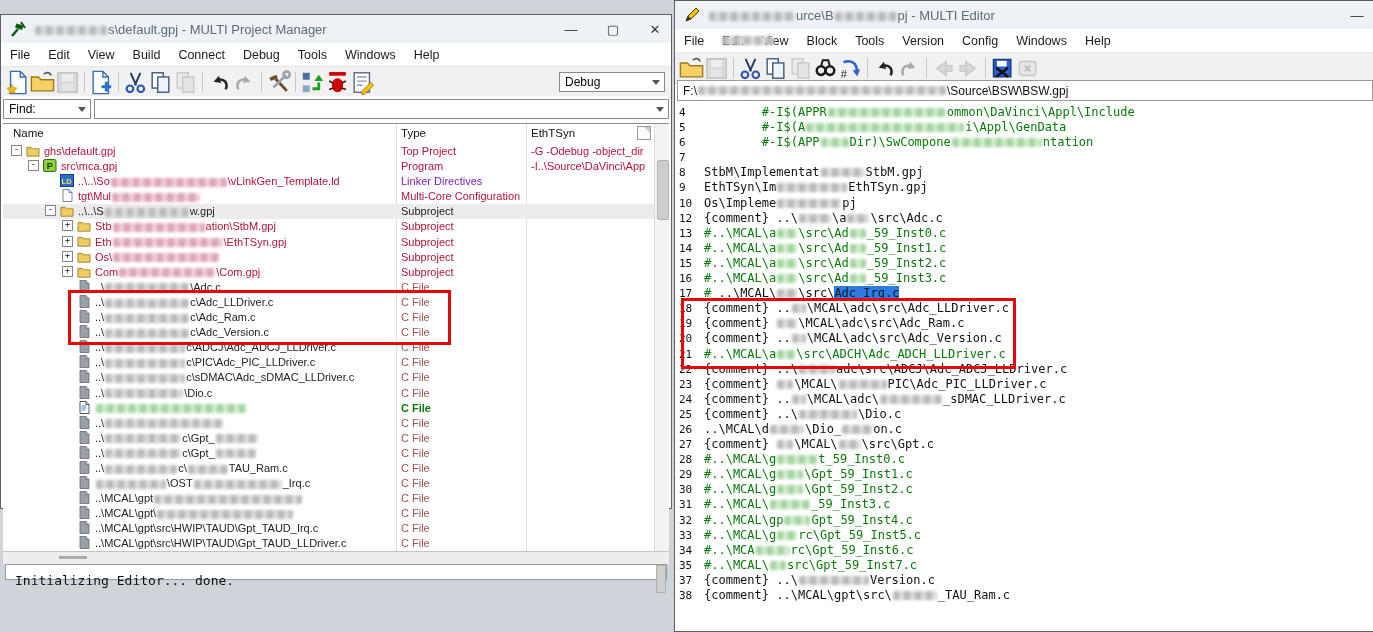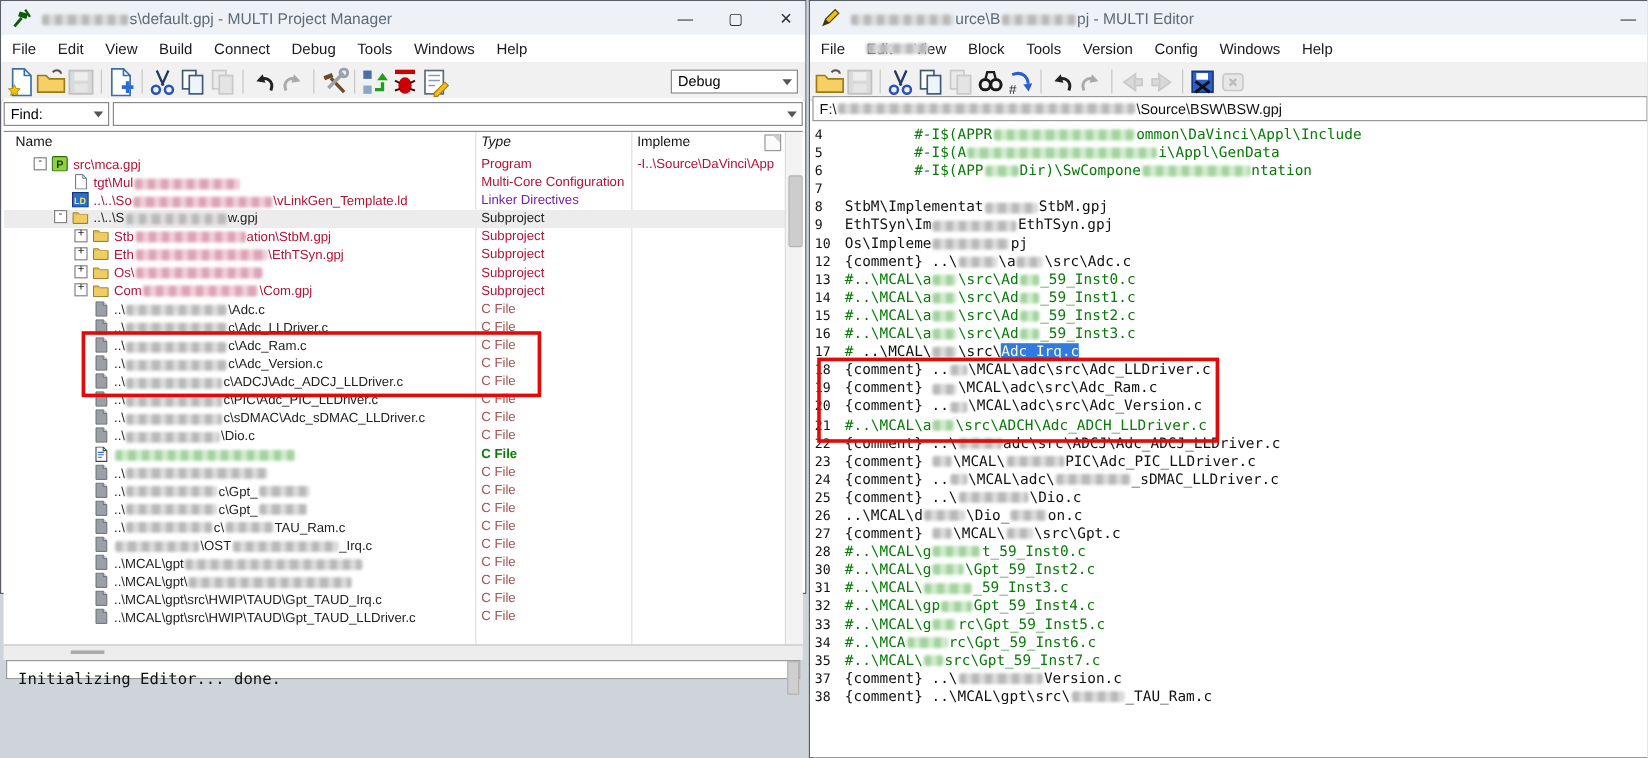--- a/index.html
+++ b/index.html
@@ -45,28 +45,28 @@
   .splitter .handle{position:absolute;left:56px;top:4px;width:28px;height:3px;background:#aaa;}
   .output{position:absolute;left:4px;right:4px;top:549px;bottom:4px;border:1px solid #9a9a9a;background:#fff;font:13px/18px "DejaVu Sans Mono",monospace;color:#111;padding:7px 9px;box-sizing:border-box;}
   .outsb{position:absolute;right:5px;top:550px;bottom:5px;width:11px;background:#f3f3f3;border-left:1px solid #ddd;}
   .outsb .thumb{position:absolute;left:1px;width:8px;height:26px;top:40%;background:#cfcfcf;border:1px solid #b2b2b2;}
   
   .addr{position:absolute;left:2px;right:0;top:79px;height:21px;border:1px solid #9a9a9a;background:#fff;font-size:12px;display:flex;align-items:center;padding-left:5px;box-sizing:border-box;white-space:pre;}
   .editor{position:absolute;left:2px;right:0;top:101px;bottom:0;background:#fff;overflow:hidden;padding:3px 0 0 2px;}
   .eline{height:15.1px;line-height:15.1px;white-space:pre;font-family:"DejaVu Sans Mono",monospace;font-size:12px;}
   .lnum{display:inline-block;width:25px;color:#111;font-size:11px;}
   .eg{color:#087a08;} .ek{color:#111;}
-  .esel{background:#2e7ce0;color:#fef9c3;}
+  .esel{background:#2e7ce0;color:#0f172a;}
 </style>
 </head>
 <body>
 
 <div id="stage">
 
-  <section class="win" id="win-left" style="left:0;top:0;width:672px;height:495px;">
+  <section class="win" id="win-left" style="left:0;top:14px;width:672px;height:495px;">
     <header class="titlebar">
       <span class="titleicon" id="lw-icon"><svg viewBox="0 0 18 18">
             <path d="M3 16l6-7" stroke="#0c5c0c" stroke-width="2.4" fill="none"></path>
             <path d="M7.5 3.5l7 2-1.6 4.4L6 7.5z" fill="#0c5c0c"></path>
             <path d="M12 2l4 6" stroke="#0c5c0c" stroke-width="2" fill="none"></path>
           </svg></span>
       <span id="lw-title"><span class="ch gray" style="width: 72px;"></span><span>s\default.gpj - MULTI Project Manager</span></span>
       <span class="wbtns">
         <span class="wbtn" id="lw-min">—</span>
         <span class="wbtn" id="lw-max">▢</span>
@@ -191,39 +191,43 @@
         <span class="arr"></span>
       </span>
       <span class="combo" style="flex:1;">
         <span class="arr"></span>
       </span>
     </div>
 
     <div class="treepanel">
       <div class="colhead">
         <span style="position:absolute;left:10px;top:3px;">Name</span>
-        <span style="position:absolute;left:398px;top:3px;font-style:italic;">Type</span>
-        <span style="position:absolute;left:528px;top:3px;">Impleme</span>
+        <span style="position:absolute;left:398px;top:3px;">Type</span>
+        <span style="position:absolute;left:528px;top:3px;">EthTSyn</span>
         <span class="curl" style="right:18px;top:2px;"></span>
       </div>
       <div class="colsep" style="left:393px;"></div>
       <div class="colsep" style="left:523px;"></div>
       <div class="trows" id="lw-rows">
+          <div class="trow"><span style="display: inline-block; width: 8px;"></span><span class="exp minus"></span><span class="ticon"><svg viewBox="0 0 15 13">
+                <path d="M1 2.5h4.5L7 4h7v8H1z" fill="#f0cd62" stroke="#8a6d1f" stroke-width=".8"></path>
+                <path d="M1 4h13" stroke="#d9b44a" stroke-width=".7"></path>
+              </svg></span><span><span class="red">ghs\default.gpj</span></span><span class="tcell red">Top Project</span><span class="ocell red">-G -Odebug -object_dir</span></div>
           <div class="trow"><span style="display: inline-block; width: 25px;"></span><span class="exp minus"></span><span class="ticon"><svg viewBox="0 0 14 13">
                 <rect x=".5" y=".5" width="12.5" height="12" rx="1.5" fill="#8fd13f" stroke="#2d6b12"></rect>
                 <text x="3.8" y="10" font-size="9" font-weight="bold" fill="#17420a" font-family="sans-serif">P</text>
               </svg></span><span><span class="red">src\mca.gpj</span></span><span class="tcell red">Program</span><span class="ocell red">-I..\Source\DaVinci\App</span></div>
           <div class="trow"><span style="display: inline-block; width: 42px;"></span><span class="expspace"></span><span class="ticon"><svg viewBox="0 0 14 13">
+                <rect x=".5" y=".5" width="13" height="12" fill="#2a6fd0" stroke="#16387e"></rect>
+                <text x="1.6" y="9.6" font-size="7.5" font-weight="bold" fill="#ffe44a" font-family="sans-serif">LD</text>
+              </svg></span><span><span class="red">..\..\So</span><span class="ch pink" style="width: 116px;"></span><span class="red">\vLinkGen_Template.ld</span></span><span class="tcell purple">Linker Directives</span></div>
+          <div class="trow"><span style="display: inline-block; width: 42px;"></span><span class="expspace"></span><span class="ticon"><svg viewBox="0 0 14 13">
                 <path d="M3 .5h6l3 3v9H3z" fill="#fff" stroke="#5a6a7a" stroke-width=".8"></path>
                 <path d="M9 .5v3h3" fill="none" stroke="#5a6a7a" stroke-width=".8"></path>
               </svg></span><span><span class="red">tgt\Mul</span><span class="ch pink" style="width: 88px;"></span></span><span class="tcell red">Multi-Core Configuration</span></div>
-          <div class="trow"><span style="display: inline-block; width: 42px;"></span><span class="expspace"></span><span class="ticon"><svg viewBox="0 0 14 13">
-                <rect x=".5" y=".5" width="13" height="12" fill="#2a6fd0" stroke="#16387e"></rect>
-                <text x="1.6" y="9.6" font-size="7.5" font-weight="bold" fill="#ffe44a" font-family="sans-serif">LD</text>
-              </svg></span><span><span class="red">..\..\So</span><span class="ch pink" style="width: 116px;"></span><span class="red">\vLinkGen_Template.ld</span></span><span class="tcell purple">Linker Directives</span></div>
           <div class="trow sel"><span style="display: inline-block; width: 42px;"></span><span class="exp minus"></span><span class="ticon"><svg viewBox="0 0 15 13">
                 <path d="M1 2.5h4.5L7 4h7v8H1z" fill="#f0cd62" stroke="#8a6d1f" stroke-width=".8"></path>
                 <path d="M1 4h13" stroke="#d9b44a" stroke-width=".7"></path>
               </svg></span><span><span class="dark">..\..\S</span><span class="ch gray" style="width: 84px;"></span><span class="dark">w.gpj</span></span><span class="tcell dark">Subproject</span></div>
           <div class="trow"><span style="display: inline-block; width: 59px;"></span><span class="exp plus"></span><span class="ticon"><svg viewBox="0 0 15 13">
                 <path d="M1 2.5h4.5L7 4h7v8H1z" fill="#f0cd62" stroke="#8a6d1f" stroke-width=".8"></path>
                 <path d="M1 4h13" stroke="#d9b44a" stroke-width=".7"></path>
               </svg></span><span><span class="red">Stb</span><span class="ch pink" style="width: 92px;"></span><span class="red">ation\StbM.gpj</span></span><span class="tcell red">Subproject</span></div>
           <div class="trow"><span style="display: inline-block; width: 59px;"></span><span class="exp plus"></span><span class="ticon"><svg viewBox="0 0 15 13">
                 <path d="M1 2.5h4.5L7 4h7v8H1z" fill="#f0cd62" stroke="#8a6d1f" stroke-width=".8"></path>
@@ -461,20 +465,21 @@
         <div class="eline"><span class="lnum">19</span><span class="ek">{comment} </span><span class="ch gray" style="width: 20px;"></span><span class="ek">\MCAL\adc\src\Adc_Ram.c</span></div>
         <div class="eline"><span class="lnum">20</span><span class="ek">{comment} ..</span><span class="ch gray" style="width: 14px;"></span><span class="ek">\MCAL\adc\src\Adc_Version.c</span></div>
         <div class="eline"><span class="lnum">21</span><span class="eg">#..\MCAL\a</span><span class="ch green" style="width: 18px;"></span><span class="eg">\src\ADCH\Adc_ADCH_LLDriver.c</span></div>
         <div class="eline"><span class="lnum">22</span><span class="ek">{comment} ..\</span><span class="ch gray" style="width: 36px;"></span><span class="ek">adc\src\ADCJ\Adc_ADCJ_LLDriver.c</span></div>
         <div class="eline"><span class="lnum">23</span><span class="ek">{comment} </span><span class="ch gray" style="width: 16px;"></span><span class="ek">\MCAL\</span><span class="ch gray" style="width: 48px;"></span><span class="ek">PIC\Adc_PIC_LLDriver.c</span></div>
         <div class="eline"><span class="lnum">24</span><span class="ek">{comment} ..</span><span class="ch gray" style="width: 14px;"></span><span class="ek">\MCAL\adc\</span><span class="ch gray" style="width: 62px;"></span><span class="ek">_sDMAC_LLDriver.c</span></div>
         <div class="eline"><span class="lnum">25</span><span class="ek">{comment} ..\</span><span class="ch gray" style="width: 58px;"></span><span class="ek">\Dio.c</span></div>
         <div class="eline"><span class="lnum">26</span><span class="ek">..\MCAL\d</span><span class="ch gray" style="width: 34px;"></span><span class="ek">\Dio_</span><span class="ch gray" style="width: 30px;"></span><span class="ek">on.c</span></div>
         <div class="eline"><span class="lnum">27</span><span class="ek">{comment} </span><span class="ch gray" style="width: 16px;"></span><span class="ek">\MCAL\</span><span class="ch gray" style="width: 22px;"></span><span class="ek">\src\Gpt.c</span></div>
         <div class="eline"><span class="lnum">28</span><span class="eg">#..\MCAL\g</span><span class="ch green" style="width: 40px;"></span><span class="eg">t_59_Inst0.c</span></div>
+        <div class="eline"><span class="lnum">29</span><span class="eg">#..\MCAL\g</span><span class="ch green" style="width: 26px;"></span><span class="eg">\Gpt_59_Inst1.c</span></div>
         <div class="eline"><span class="lnum">30</span><span class="eg">#..\MCAL\g</span><span class="ch green" style="width: 26px;"></span><span class="eg">\Gpt_59_Inst2.c</span></div>
         <div class="eline"><span class="lnum">31</span><span class="eg">#..\MCAL\</span><span class="ch green" style="width: 40px;"></span><span class="eg">_59_Inst3.c</span></div>
         <div class="eline"><span class="lnum">32</span><span class="eg">#..\MCAL\gp</span><span class="ch green" style="width: 26px;"></span><span class="eg">Gpt_59_Inst4.c</span></div>
         <div class="eline"><span class="lnum">33</span><span class="eg">#..\MCAL\g</span><span class="ch green" style="width: 20px;"></span><span class="eg">rc\Gpt_59_Inst5.c</span></div>
         <div class="eline"><span class="lnum">34</span><span class="eg">#..\MCA</span><span class="ch green" style="width: 34px;"></span><span class="eg">rc\Gpt_59_Inst6.c</span></div>
         <div class="eline"><span class="lnum">35</span><span class="eg">#..\MCAL\</span><span class="ch green" style="width: 16px;"></span><span class="eg">src\Gpt_59_Inst7.c</span></div>
         <div class="eline"><span class="lnum">37</span><span class="ek">{comment} ..\</span><span class="ch gray" style="width: 70px;"></span><span class="ek">Version.c</span></div>
         <div class="eline"><span class="lnum">38</span><span class="ek">{comment} ..\MCAL\gpt\src\</span><span class="ch gray" style="width: 44px;"></span><span class="ek">_TAU_Ram.c</span></div>
       </div>
     <div class="annot" style="left:6px;top:297px;width:329px;height:65px;"></div>

